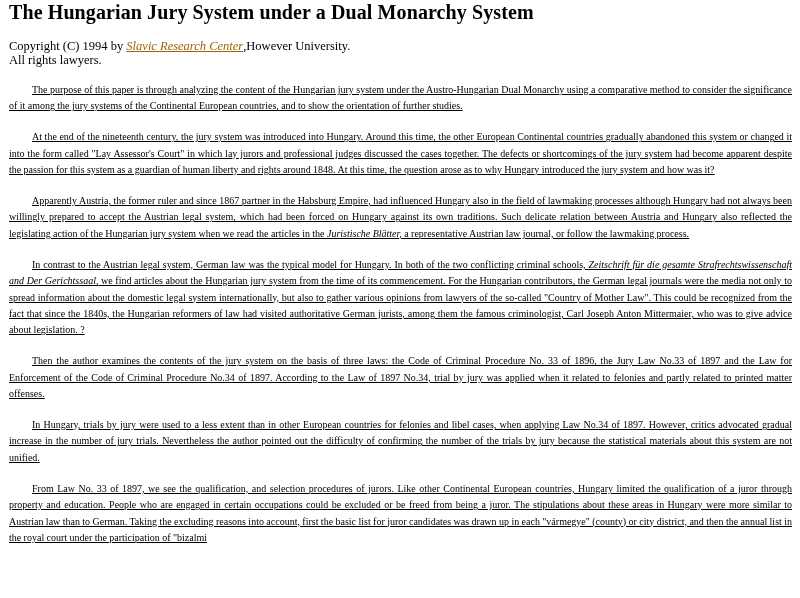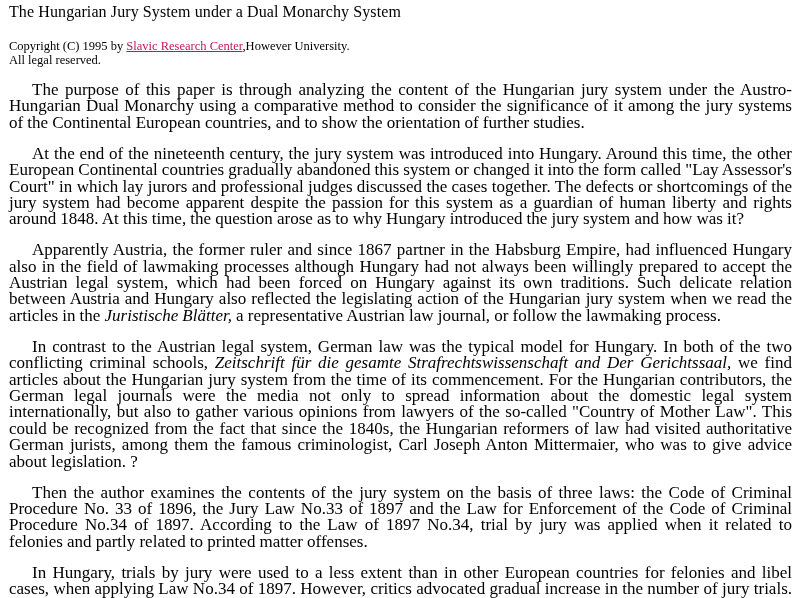--- a/index.html
+++ b/index.html
@@ -13,65 +13,67 @@
     overflow: hidden;
     font-family: "Liberation Serif", "DejaVu Serif", serif;
     color: #000000;
     -webkit-font-smoothing: none;
   }
   .page {
     padding: 3px 8px 0 9px;
     box-sizing: border-box;
   }
   h1.doc-title {
-    font-size: 16px;
-    font-weight: normal;
+    font-size: 20px;
+    font-weight: bold;
     margin: 0 0 0 0;
     padding: 0;
     line-height: 18px;
     letter-spacing: 0.1px;
   }
   .copyright-block {
     font-size: 12.5px;
     line-height: 13.5px;
     margin-top: 19px;
   }
   .copyright-block a {
-    color: #be185d;
+    color: #a16207;
     text-decoration: underline;
+    font-style: italic;
   }
   .body-copy {
     margin-top: 15px;
   }
   p.para {
-    font-size: 17px;
+    font-size: 10px;
     line-height: 16.4px;
     text-align: justify;
     text-indent: 23px;
     margin: 0 0 14.5px 0;
     padding: 0;
     word-spacing: -0.1px;
+    text-decoration: underline;
   }
   p.para.last {
     margin-bottom: 0;
   }
   i, .ital {
     font-style: italic;
   }
 </style>
 </head>
 <body>
 
 <div class="page">
 
   <h1 class="doc-title">The Hungarian Jury System under a Dual Monarchy System</h1>
 
   <div class="copyright-block">
-    <div><span>Copyright (C) 1995 by </span><a href="#">Slavic Research Center</a><span>,However University.</span></div>
-    <div>All legal reserved.</div>
+    <div><span>Copyright (C) 1994 by </span><a href="#">Slavic Research Center</a><span>,However University.</span></div>
+    <div>All rights lawyers.</div>
   </div>
 
   <div class="body-copy">
     <p class="para"><span>The purpose of this paper is through analyzing the content of the Hungarian jury system under the Austro-Hungarian Dual Monarchy using a comparative method to consider the significance of it among the jury systems of the Continental European countries, and to show the orientation of further studies.</span></p>
 
     <p class="para"><span>At the end of the nineteenth century, the jury system was introduced into Hungary. Around this time, the other European Continental countries gradually abandoned this system or changed it into the form called "Lay Assessor's Court" in which lay jurors and professional judges discussed the cases together. The defects or shortcomings of the jury system had become apparent despite the passion for this system as a guardian of human liberty and rights around 1848. At this time, the question arose as to why Hungary introduced the jury system and how was it?</span></p>
 
 
     <p class="para"><span>Apparently Austria, the former ruler and since 1867 partner in the Habsburg Empire, had influenced Hungary also in the field of lawmaking processes although Hungary had not always been willingly prepared to accept the Austrian legal system, which had been forced on Hungary against its own traditions. Such delicate relation between Austria and Hungary also reflected the legislating action of the Hungarian jury system when we read the articles in the </span><i class="ital">Juristische Blätter,</i><span> a representative Austrian law journal, or follow the lawmaking process.</span></p>
 

